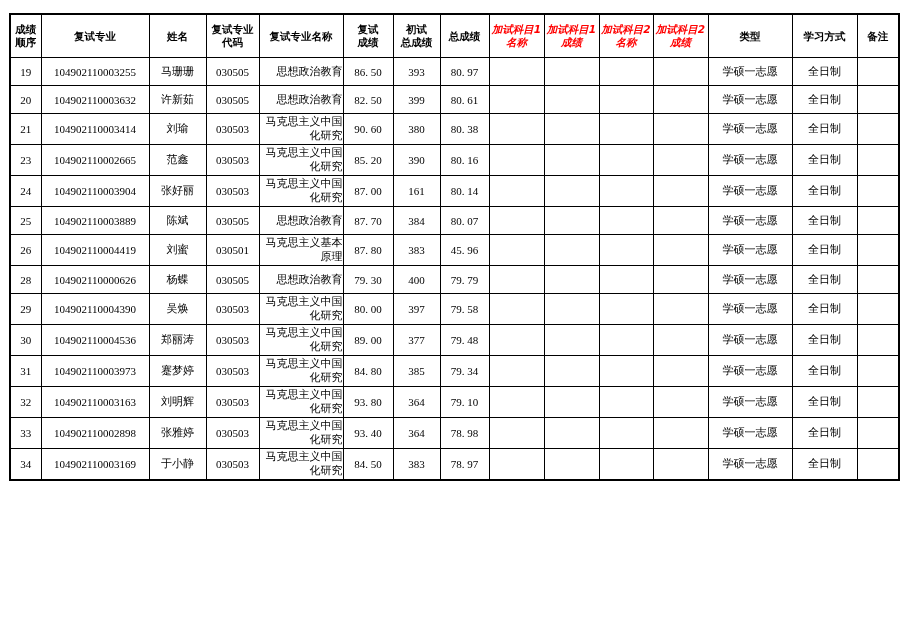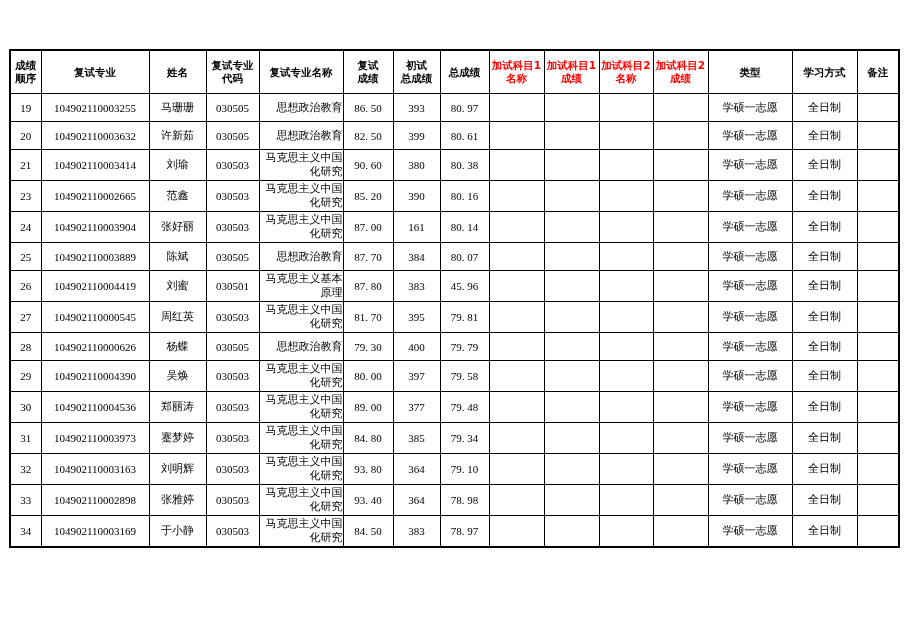--- a/index.html
+++ b/index.html
@@ -16,40 +16,39 @@
     width: 906px;
     height: 636px;
     padding: 13px 8px 6px 9px;
     background: #ffffff;
   }
   table.results {
     border-collapse: collapse;
     table-layout: fixed;
     width: 889px;
     border: 2.5px solid #000000;
-    margin-top: 36px;
   }
   th, td {
     border: 1.5px solid #000000;
     overflow: hidden;
     vertical-align: middle;
     text-align: center;
     padding: 1px 1px;
     word-break: break-all;
   }
   th {
     font-family: "DejaVu Sans", sans-serif;
     font-weight: bold;
     font-size: 10.5px;
     line-height: 13px;
     height: 40px;
     white-space: pre-line;
     color: #000000;
   }
-  th.red { color: #ff0000; }
+  th.red { color: #ff0000; font-style: italic; }
   td {
     font-size: 11px;
     line-height: 14px;
     height: 25px;
     color: #000000;
   }
   td.major-name {
     text-align: right;
     padding-left: 2px;
     padding-right: 0;
@@ -221,37 +220,20 @@
           <td>45. 96</td>
           <td></td>
           <td></td>
           <td></td>
           <td></td>
           <td class="cjk">学硕一志愿</td>
           <td class="cjk">全日制</td>
           <td></td>
         </tr>
         <tr>
-          <td>27</td>
-          <td>104902110000545</td>
-          <td class="cjk">周红英</td>
-          <td>030503</td>
-          <td class="major-name cjk">马克思主义中国化研究</td>
-          <td>81. 70</td>
-          <td>395</td>
-          <td>79. 81</td>
-          <td></td>
-          <td></td>
-          <td></td>
-          <td></td>
-          <td class="cjk">学硕一志愿</td>
-          <td class="cjk">全日制</td>
-          <td></td>
-        </tr>
-        <tr>
           <td>28</td>
           <td>104902110000626</td>
           <td class="cjk">杨蝶</td>
           <td>030505</td>
           <td class="major-name cjk">思想政治教育</td>
           <td>79. 30</td>
           <td>400</td>
           <td>79. 79</td>
           <td></td>
           <td></td>

